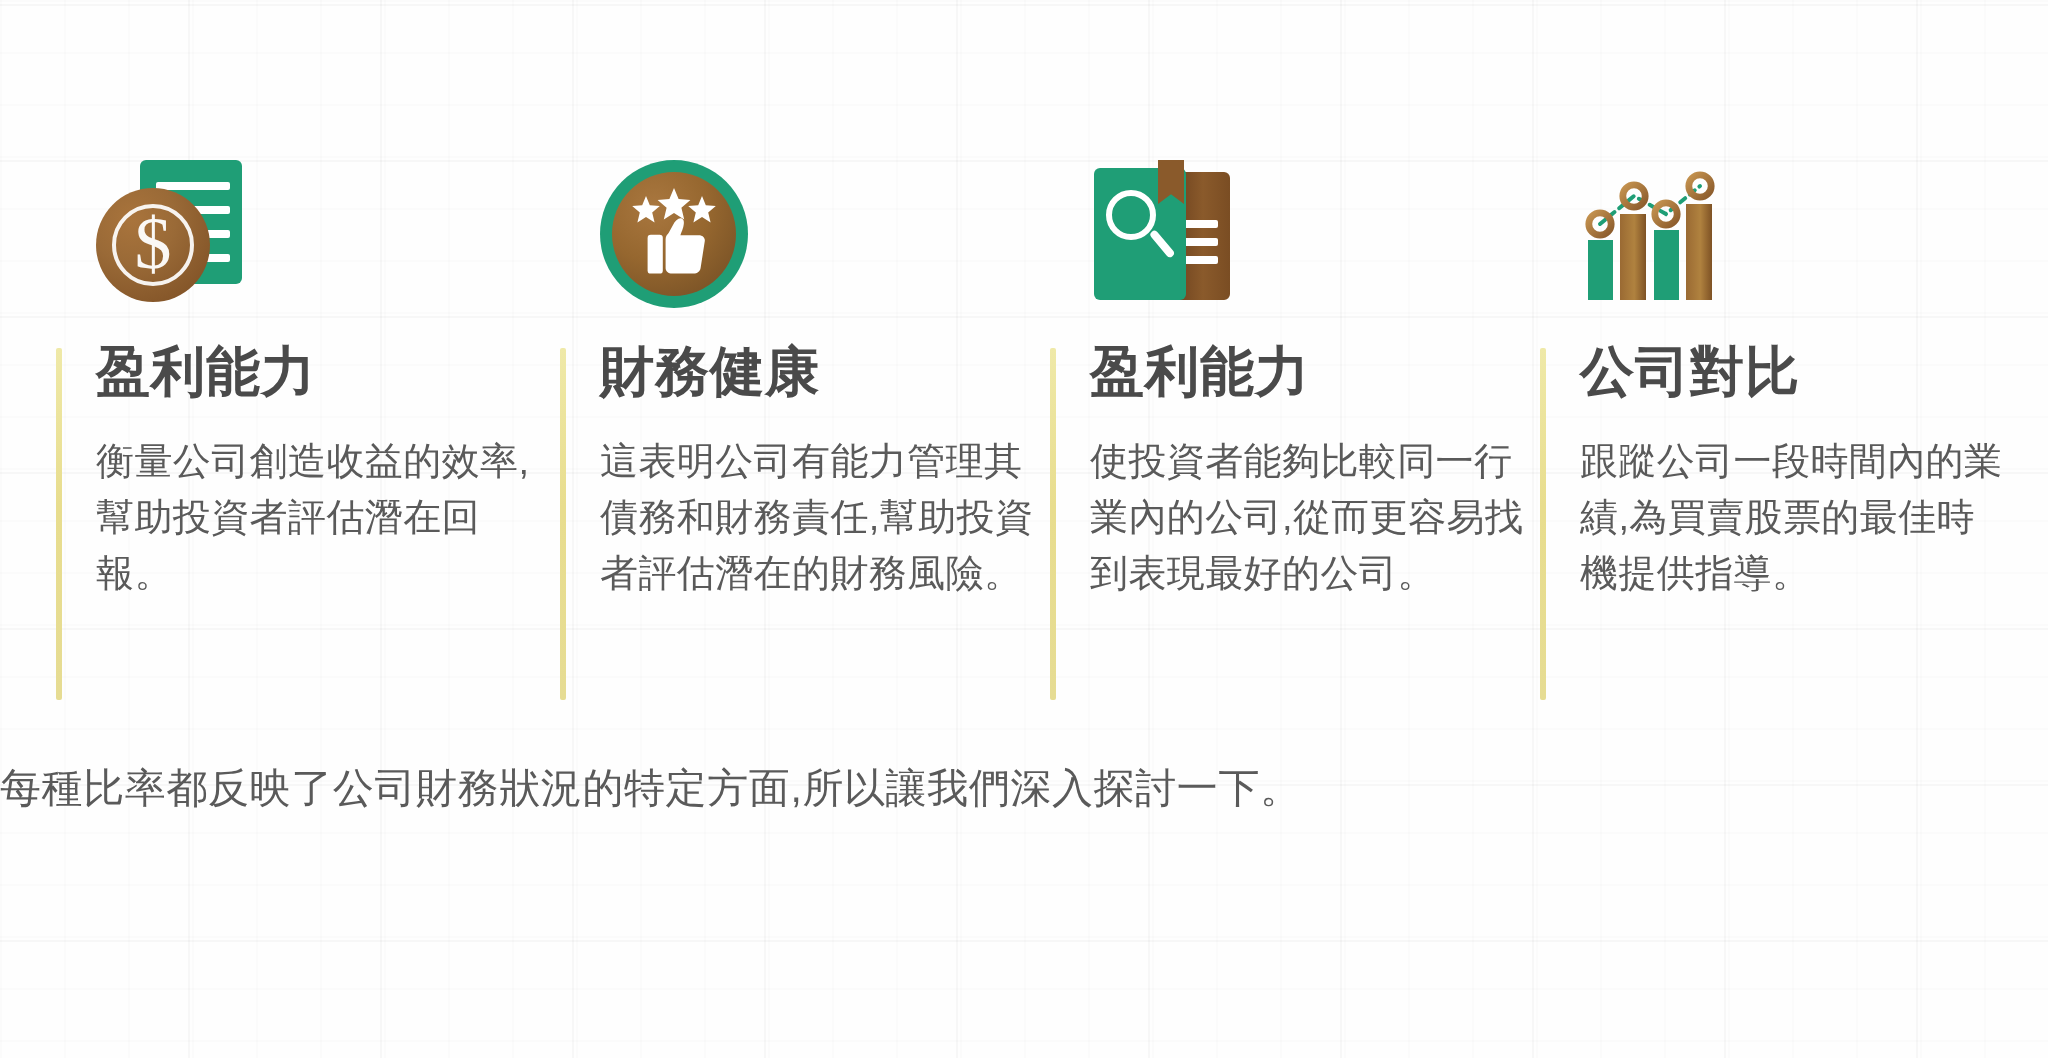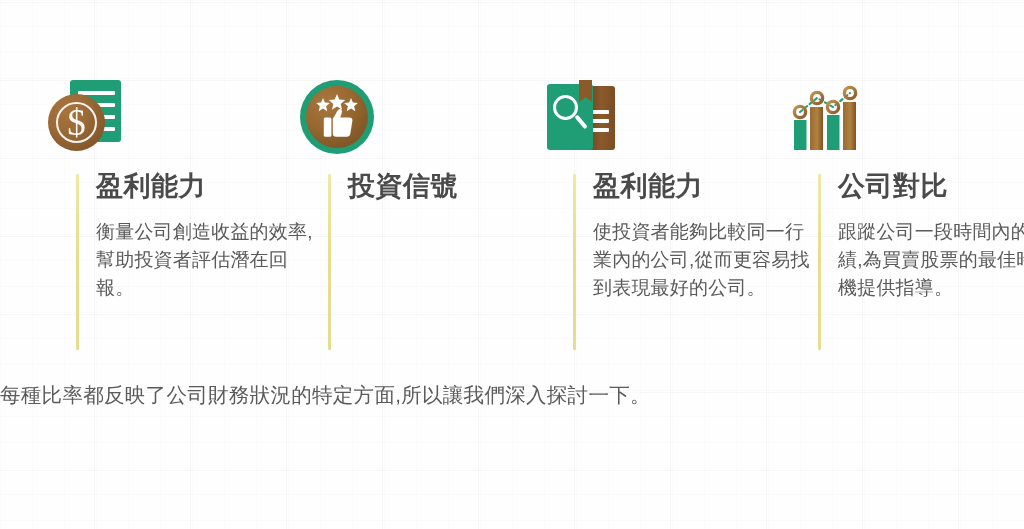--- a/index.html
+++ b/index.html
@@ -65,21 +65,20 @@
     display: flex;
     align-items: flex-end;
     padding-left: 20px;
     box-sizing: border-box;
   }
 
   .card-body {
     position: relative;
     padding-left: 20px;
     margin-top: 18px;
-    margin-left: 48px;
   }
   .accent-bar {
     position: absolute;
     left: 0;
     top: 2px;
     width: 3px;
     height: 176px;
     background: linear-gradient(to bottom, #efe9a8 0%, #e8dd8e 45%, #e6dc93 100%);
     border-radius: 1px;
   }
@@ -250,21 +249,22 @@
                          L44.3 48.0 C44.1 49.6 42.6 50.8 40.8 50.8 L30.0 50.8 C28.2 50.8 26.8 49.6 26.8 48.1
                          L26.8 33.6 C26.8 32.4 27.4 31.4 28.3 30.5 Z"></path>
                 <rect x="17.8" y="31.4" width="7.6" height="19.4" rx="1.6"></rect>
               </g>
             </svg>
           </div>
         </div>
       </div>
       <div class="card-body">
         <div class="accent-bar"></div>
-        <h2 class="card-title">投資信號</h2>
+        <h2 class="card-title">財務健康</h2>
+        <p class="card-desc">這表明公司有能力管理其債務和財務責任,幫助投資者評估潛在的財務風險。</p>
       </div>
     </div>
 
     <div class="card">
       <div class="icon-wrap">
         <div class="icon-books">
           <div class="book-back">
             <div class="book-back-line" style="top:24px;"></div>
             <div class="book-back-line" style="top:33px;"></div>
             <div class="book-back-line" style="top:42px;"></div>

